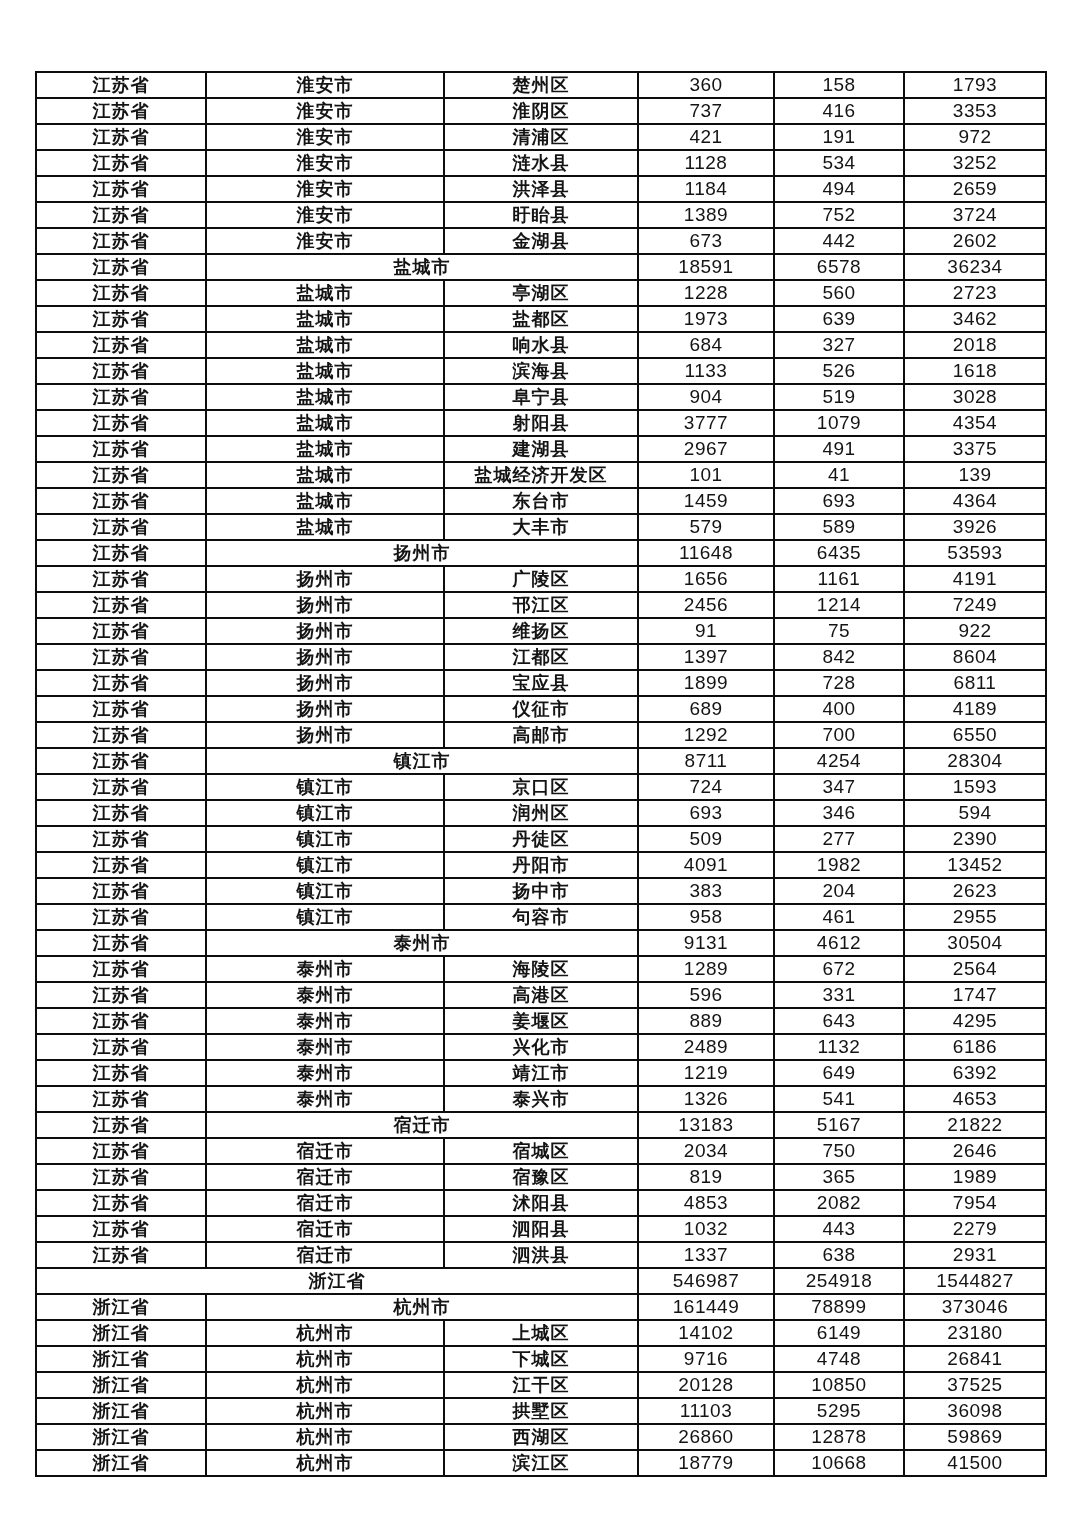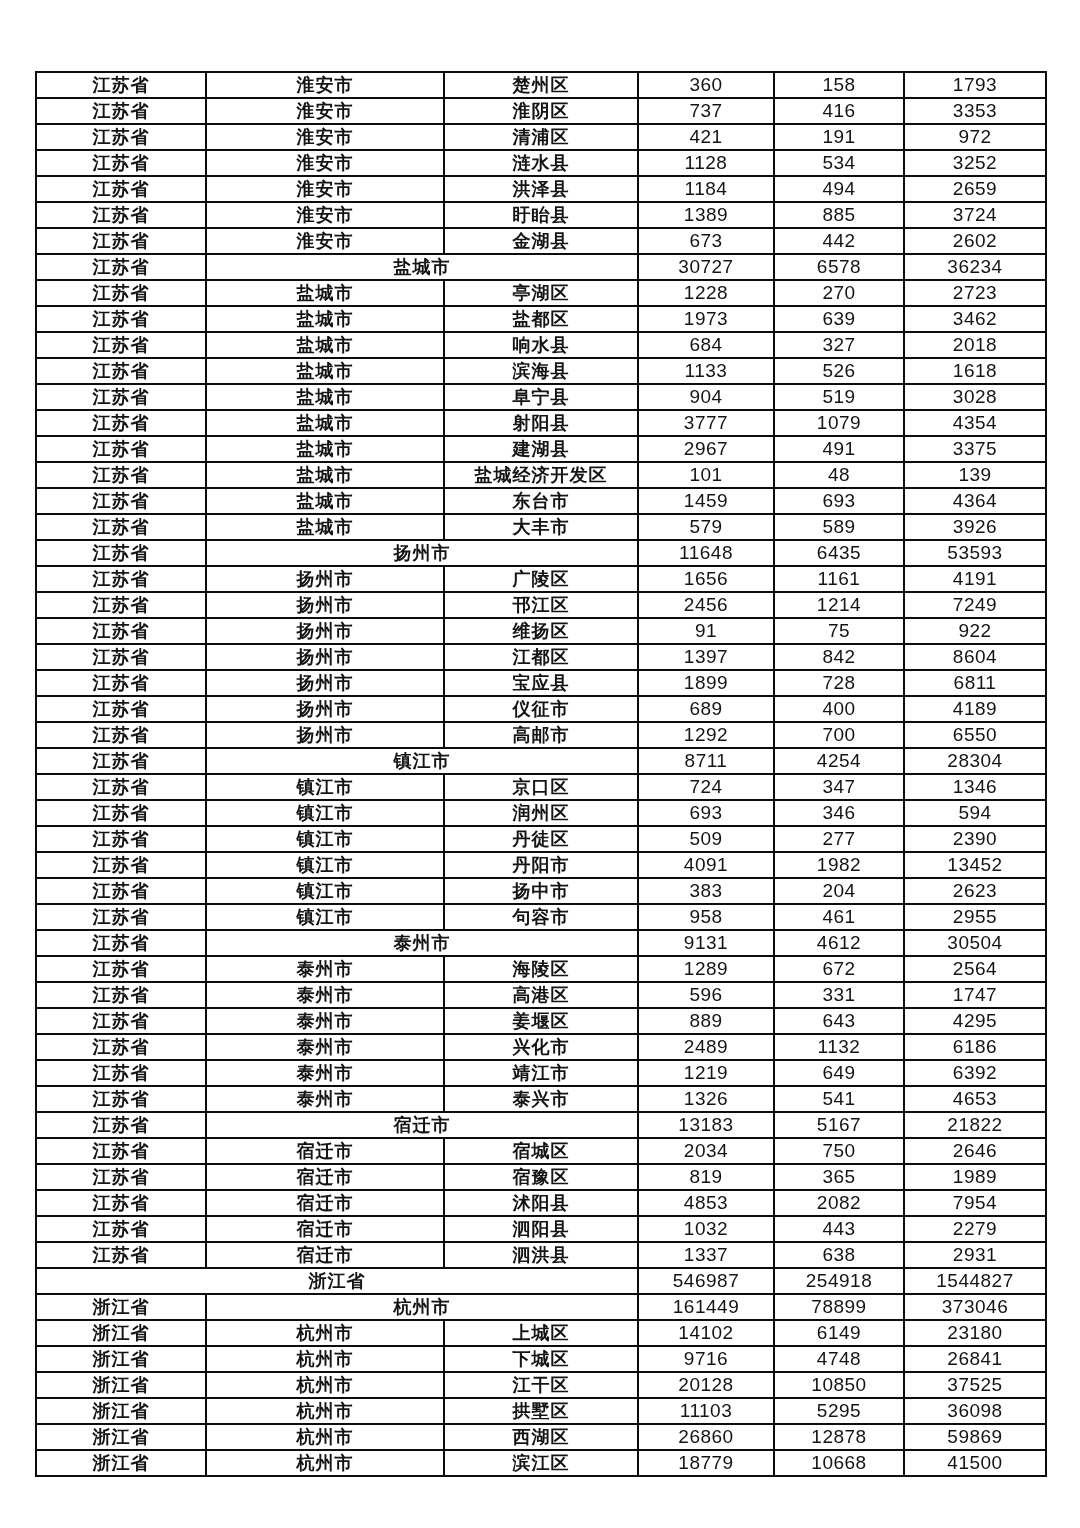--- a/index.html
+++ b/index.html
@@ -102,44 +102,44 @@
           <td class="cn">洪泽县</td>
           <td class="num">1184</td>
           <td class="num">494</td>
           <td class="num">2659</td>
         </tr>
         <tr>
           <td class="cn">江苏省</td>
           <td class="cn">淮安市</td>
           <td class="cn">盱眙县</td>
           <td class="num">1389</td>
-          <td class="num">885</td>
+          <td class="num">752</td>
           <td class="num">3724</td>
         </tr>
         <tr>
           <td class="cn">江苏省</td>
           <td class="cn">淮安市</td>
           <td class="cn">金湖县</td>
           <td class="num">673</td>
           <td class="num">442</td>
           <td class="num">2602</td>
         </tr>
         <tr>
           <td class="cn">江苏省</td>
           <td class="cn" colspan="2">盐城市</td>
-          <td class="num">30727</td>
+          <td class="num">18591</td>
           <td class="num">6578</td>
           <td class="num">36234</td>
         </tr>
         <tr>
           <td class="cn">江苏省</td>
           <td class="cn">盐城市</td>
           <td class="cn">亭湖区</td>
           <td class="num">1228</td>
-          <td class="num">270</td>
+          <td class="num">560</td>
           <td class="num">2723</td>
         </tr>
         <tr>
           <td class="cn">江苏省</td>
           <td class="cn">盐城市</td>
           <td class="cn">盐都区</td>
           <td class="num">1973</td>
           <td class="num">639</td>
           <td class="num">3462</td>
         </tr>
@@ -181,21 +181,21 @@
           <td class="cn">建湖县</td>
           <td class="num">2967</td>
           <td class="num">491</td>
           <td class="num">3375</td>
         </tr>
         <tr>
           <td class="cn">江苏省</td>
           <td class="cn">盐城市</td>
           <td class="cn">盐城经济开发区</td>
           <td class="num">101</td>
-          <td class="num">48</td>
+          <td class="num">41</td>
           <td class="num">139</td>
         </tr>
         <tr>
           <td class="cn">江苏省</td>
           <td class="cn">盐城市</td>
           <td class="cn">东台市</td>
           <td class="num">1459</td>
           <td class="num">693</td>
           <td class="num">4364</td>
         </tr>
@@ -276,21 +276,21 @@
           <td class="num">8711</td>
           <td class="num">4254</td>
           <td class="num">28304</td>
         </tr>
         <tr>
           <td class="cn">江苏省</td>
           <td class="cn">镇江市</td>
           <td class="cn">京口区</td>
           <td class="num">724</td>
           <td class="num">347</td>
-          <td class="num">1346</td>
+          <td class="num">1593</td>
         </tr>
         <tr>
           <td class="cn">江苏省</td>
           <td class="cn">镇江市</td>
           <td class="cn">润州区</td>
           <td class="num">693</td>
           <td class="num">346</td>
           <td class="num">594</td>
         </tr>
         <tr>

